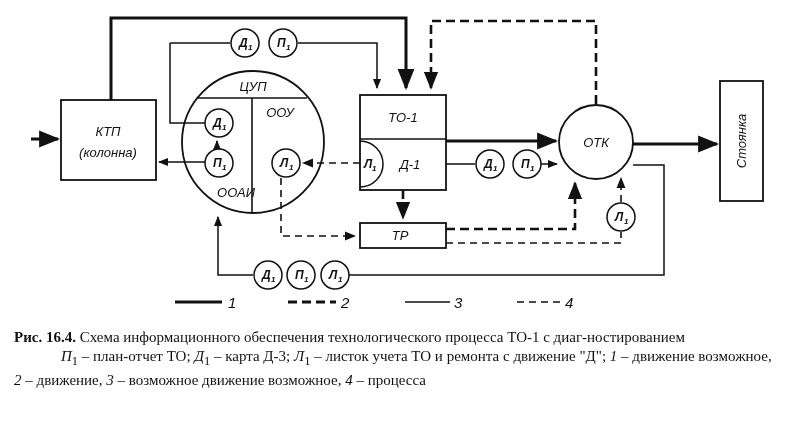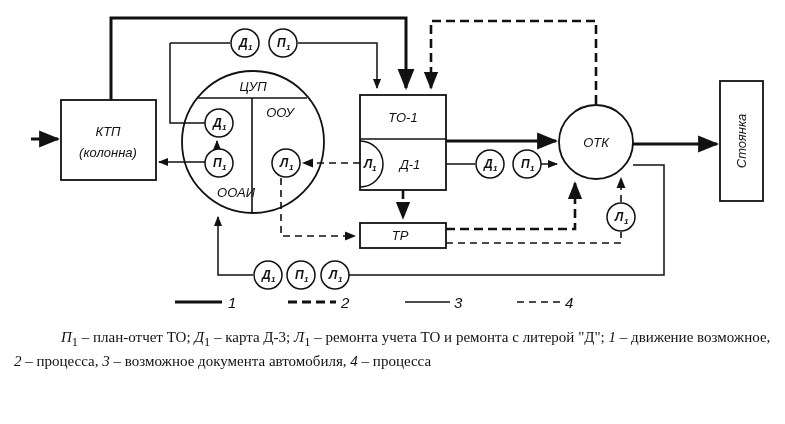--- a/index.html
+++ b/index.html
@@ -171,14 +171,15 @@
       <text class="legend-num" x="454" y="308">3</text>
     </g>
     <g>
       <line x1="517" y1="302" x2="561" y2="302" stroke="#111" stroke-width="1.6" stroke-dasharray="7,5"></line>
       <text class="legend-num" x="565" y="308">4</text>
     </g>
   </g>
 </svg>
 
 <div class="caption">
-  <p class="para2" id="caption-legend"><i>П</i><sub>1</sub><span> – план-отчет ТО; </span><i>Д</i><sub>1</sub><span> – карта Д-3; </span><i>Л</i><sub>1</sub><span> – ремонта учета ТО и ремонта с литерой "Д"; </span><i>1</i><span> – движение возможное, </span><i>2</i><span> – процесса, </span><i>3</i><span> – возможное документа автомобиля, </span><i>4</i><span> – процесса</span></p>
+  <p><span class="title-bold">Рис. 16.4.</span><span> Схема информационного обеспечения технологического процесса ТО-1 с диаг-ностированием</span></p>
+  <p class="para2" id="caption-legend"><i>П</i><sub>1</sub><span> – план-отчет ТО; </span><i>Д</i><sub>1</sub><span> – карта Д-3; </span><i>Л</i><sub>1</sub><span> – листок учета ТО и ремонта с движение "Д"; </span><i>1</i><span> – движение возможное, </span><i>2</i><span> – движение, </span><i>3</i><span> – возможное движение возможное, </span><i>4</i><span> – процесса</span></p>
 </div>
 
 </body></html>

